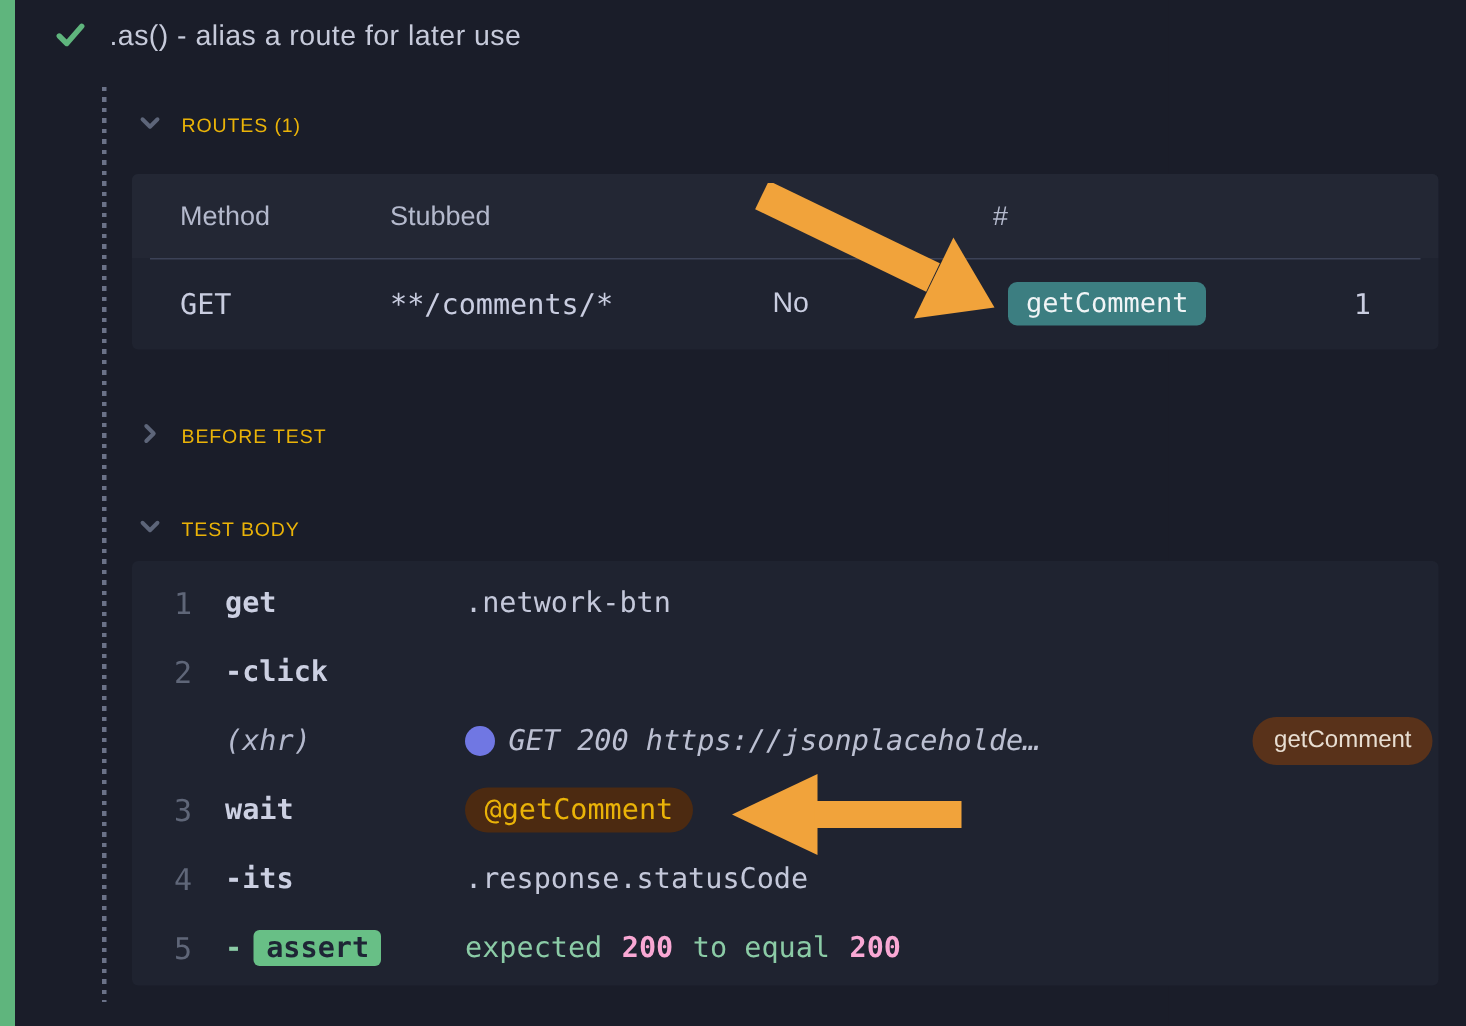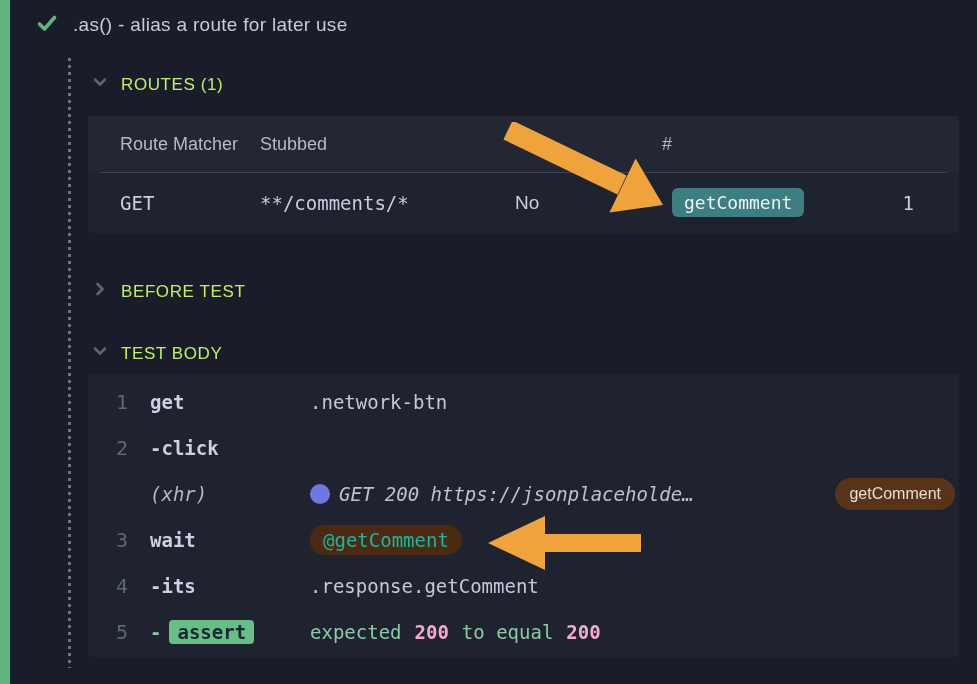--- a/index.html
+++ b/index.html
@@ -17,21 +17,21 @@
   
   .test-header { position:absolute; left:36px; top:9px; height:32px; display:flex; align-items:center; gap:15px; cursor:pointer; }
   .test-title { font-size:19px; color:#c6cada; letter-spacing:.3px; }
 
   
   .dotted-line { position:absolute; left:68px; top:58px; width:3px; height:610px;
     background:repeating-linear-gradient(to bottom, #6b7288 0 3px, transparent 3px 7px); }
 
   
   .section-header { position:absolute; left:92px; display:flex; align-items:center; gap:13px;
-    color:#bef264; font-size:17px; letter-spacing:.6px; cursor:pointer; }
+    color:#eab308; font-size:13px; letter-spacing:.6px; cursor:pointer; }
   .sh-routes { top:74px; }
   .sh-before { top:281px; }
   .sh-body   { top:343px; }
 
   
   .routes-table { position:absolute; left:88px; top:116px; width:871px; height:117px;
     background:#1f2330; border-radius:4px; overflow:hidden; }
   .rt-grid { display:grid; grid-template-columns:140px 255px 157px 230px 1fr;
     padding:0 45px 0 32px; align-items:center; }
   .rt-head { height:56px; background:#232734; color:#b4b9cc; font-size:18px; }
@@ -51,21 +51,21 @@
   .cmd-num { text-align:right; padding-right:22px; color:#5f6678; font-size:20px; }
   .cmd-name { font-weight:bold; color:#ccd0e2; }
   .cmd-msg { color:#c4c8da; }
   .cmd-event-name { font-weight:normal; font-style:italic; color:#b3b8cc; }
   .xhr-msg { display:flex; align-items:center; gap:9px; padding-right:4px; }
   .xhr-dot { width:20px; height:20px; border-radius:50%; background:#7077e3; flex:none; }
   .xhr-text { font-style:italic; color:#bcc0d2; white-space:nowrap; overflow:hidden; }
   .route-badge-brown { margin-left:auto; flex:none; background:#59321a; color:#e8ded2;
     font-family:"Liberation Sans", sans-serif; font-size:16px;
     padding:7px 14px; border-radius:17px; }
-  .wait-badge { display:inline-block; background:#4c2a11; color:#14b8a6;
+  .wait-badge { display:inline-block; background:#4c2a11; color:#eab308;
     font-size:19px; padding:4px 13px; border-radius:18px; }
   .name-flex { display:flex; align-items:center; gap:8px; }
   .dash { color:#ccd0e2; font-weight:bold; }
   .dash-green { color:#8bcba6; }
   .assert-badge { display:inline-block; background:#68bf86; color:#1e2535; font-weight:bold;
     font-size:19px; padding:1px 8px; border-radius:4px; }
   .assert-msg { display:flex; align-items:flex-start; gap:13px; color:#8bcba6; }
   .assert-val { color:#f9a8d4; font-weight:bold; }
 
   .annotation { position:absolute; pointer-events:none; }
@@ -94,21 +94,21 @@
     <span>
       <svg width="16" height="16" viewBox="0 0 16 16">
           <path d="M3 5.5 L8 10.5 L13 5.5" stroke="#5d6579" stroke-width="2.6" fill="none" stroke-linecap="round" stroke-linejoin="round"></path>
         </svg>
     </span>
     <span>ROUTES (1)</span>
   </div>
 
   <div class="routes-table">
     <div class="rt-grid rt-head">
-      <span>Route Matcher</span>
+      <span>Method</span>
       <span>Stubbed</span>
       <span class="rt-cell-right">#</span>
     </div>
     <div class="rt-divider"></div>
     <div class="rt-grid rt-row">
       <span>GET</span>
       <span>**/comments/*</span>
       <span class="rt-stubbed">No</span>
       <span><span class="alias-badge-teal">getComment</span></span>
       <span class="rt-cell-right">1</span>
@@ -165,21 +165,21 @@
       <span class="cmd-name">wait</span>
       <span class="cmd-msg"><span class="wait-badge">@getComment</span></span>
     </div>
 
     <div class="cmd-row">
       <span class="cmd-num">4</span>
       <span class="name-flex" style="gap:0;">
         <span class="dash">-</span>
           <span class="cmd-name">its</span>
       </span>
-      <span class="cmd-msg">.response.getComment</span>
+      <span class="cmd-msg">.response.statusCode</span>
     </div>
 
     <div class="cmd-row">
       <span class="cmd-num">5</span>
       <span class="name-flex">
         <span class="dash dash-green">-</span>
         <span class="assert-badge">assert</span>
       </span>
       <span class="assert-msg">
         <span>expected</span>

